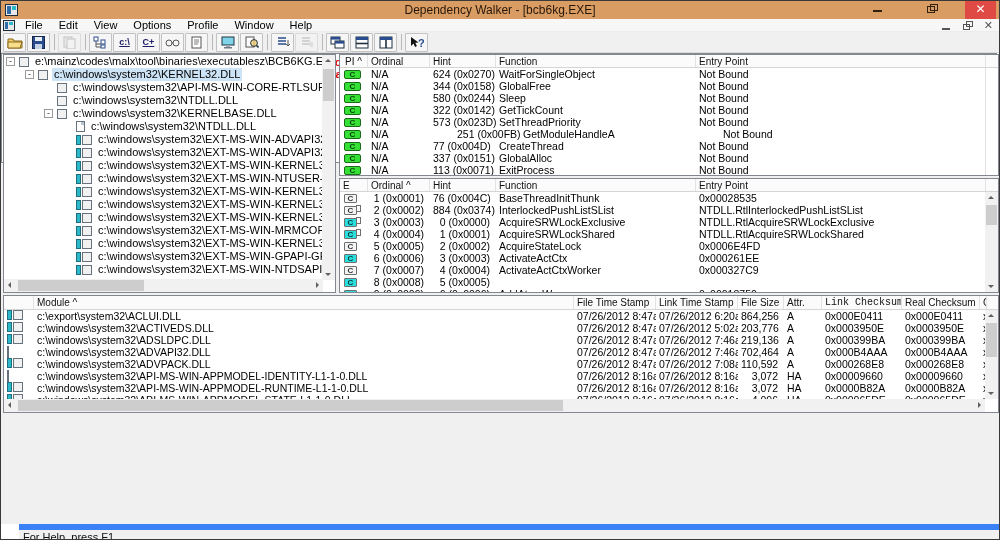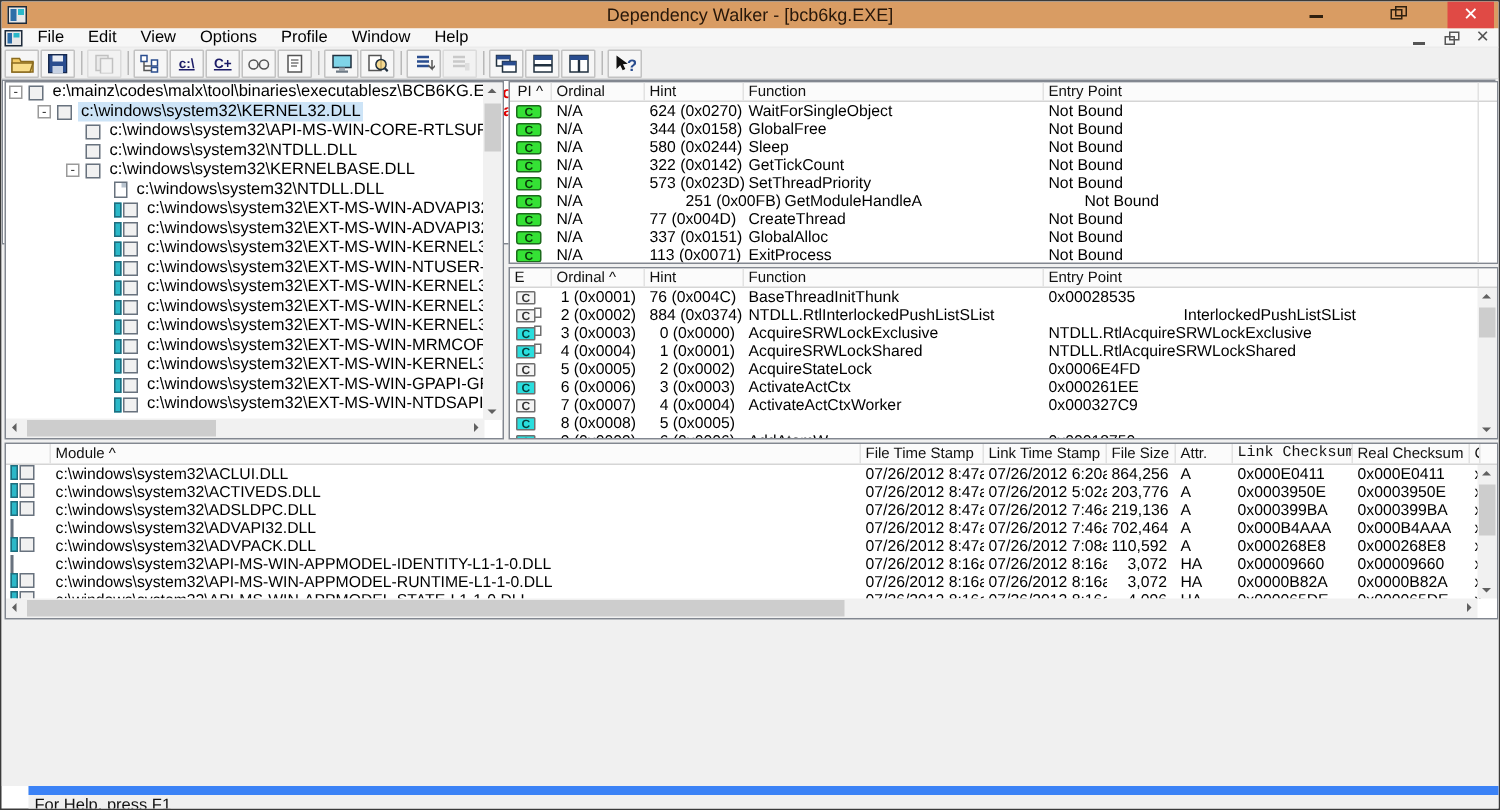--- a/index.html
+++ b/index.html
@@ -513,22 +513,22 @@
             <div class="cell r" style="width: 66px;">76 (0x004C)</div>
             <div class="cell" style="width: 200px;">BaseThreadInitThunk</div>
             <div class="cell" style="width: 290px;">0x00028535</div>
           </div>
           <div class="trow">
             <div class="cell icon-c" style="width: 28px;">
               <span class="fi fi-c">C<span class="fi-fwd"></span></span>
             </div>
             <div class="cell r" style="width: 62px;">2 (0x0002)</div>
             <div class="cell r" style="width: 66px;">884 (0x0374)</div>
+            <div class="cell" style="width: 200px;">InterlockedPushListSList</div>
             <div class="cell" style="width: 290px;">NTDLL.RtlInterlockedPushListSList</div>
-            <div class="cell" style="width: 200px;">InterlockedPushListSList</div>
           </div>
           <div class="trow">
             <div class="cell icon-c" style="width: 28px;">
               <span class="fi fi-c cy">C<span class="fi-fwd"></span></span>
             </div>
             <div class="cell r" style="width: 62px;">3 (0x0003)</div>
             <div class="cell r" style="width: 66px;">0 (0x0000)</div>
             <div class="cell" style="width: 200px;">AcquireSRWLockExclusive</div>
             <div class="cell" style="width: 290px;">NTDLL.RtlAcquireSRWLockExclusive</div>
           </div>
@@ -600,21 +600,21 @@
           <div class="hcell" style="width: 82px;">Link Time Stamp</div>
           <div class="hcell" style="width: 46px;">File Size</div>
           <div class="hcell" style="width: 38px;">Attr.</div>
           <div class="hcell" style="width: 80px; font-family: Liberation Mono, monospace;">Link Checksum</div>
           <div class="hcell" style="width: 78px;">Real Checksum</div>
           <div class="hcell" style="width: 7px;">CPU</div>
         </div>
       <div class="rows" id="modules-rows">
           <div class="trow">
             <div class="cell" style="width: 30px;"><span class="mi mi-dual"><i></i><b></b></span></div>
-            <div class="cell" style="width: 540px;">c:\windows\system32\ACLUI.DLL</div>
+            <div class="cell" style="width: 540px;">c:\export\system32\ACLUI.DLL</div>
             <div class="cell" style="width: 82px;">07/26/2012  8:47a</div>
             <div class="cell" style="width: 82px;">07/26/2012  6:20a</div>
             <div class="cell r" style="width: 46px;">864,256</div>
             <div class="cell" style="width: 38px;">A</div>
             <div class="cell" style="width: 80px;">0x000E0411</div>
             <div class="cell" style="width: 78px;">0x000E0411</div>
             <div class="cell" style="width: 7px;">x86</div>
           </div>
           <div class="trow">
             <div class="cell" style="width: 30px;"><span class="mi mi-dual"><i></i><b></b></span></div>

